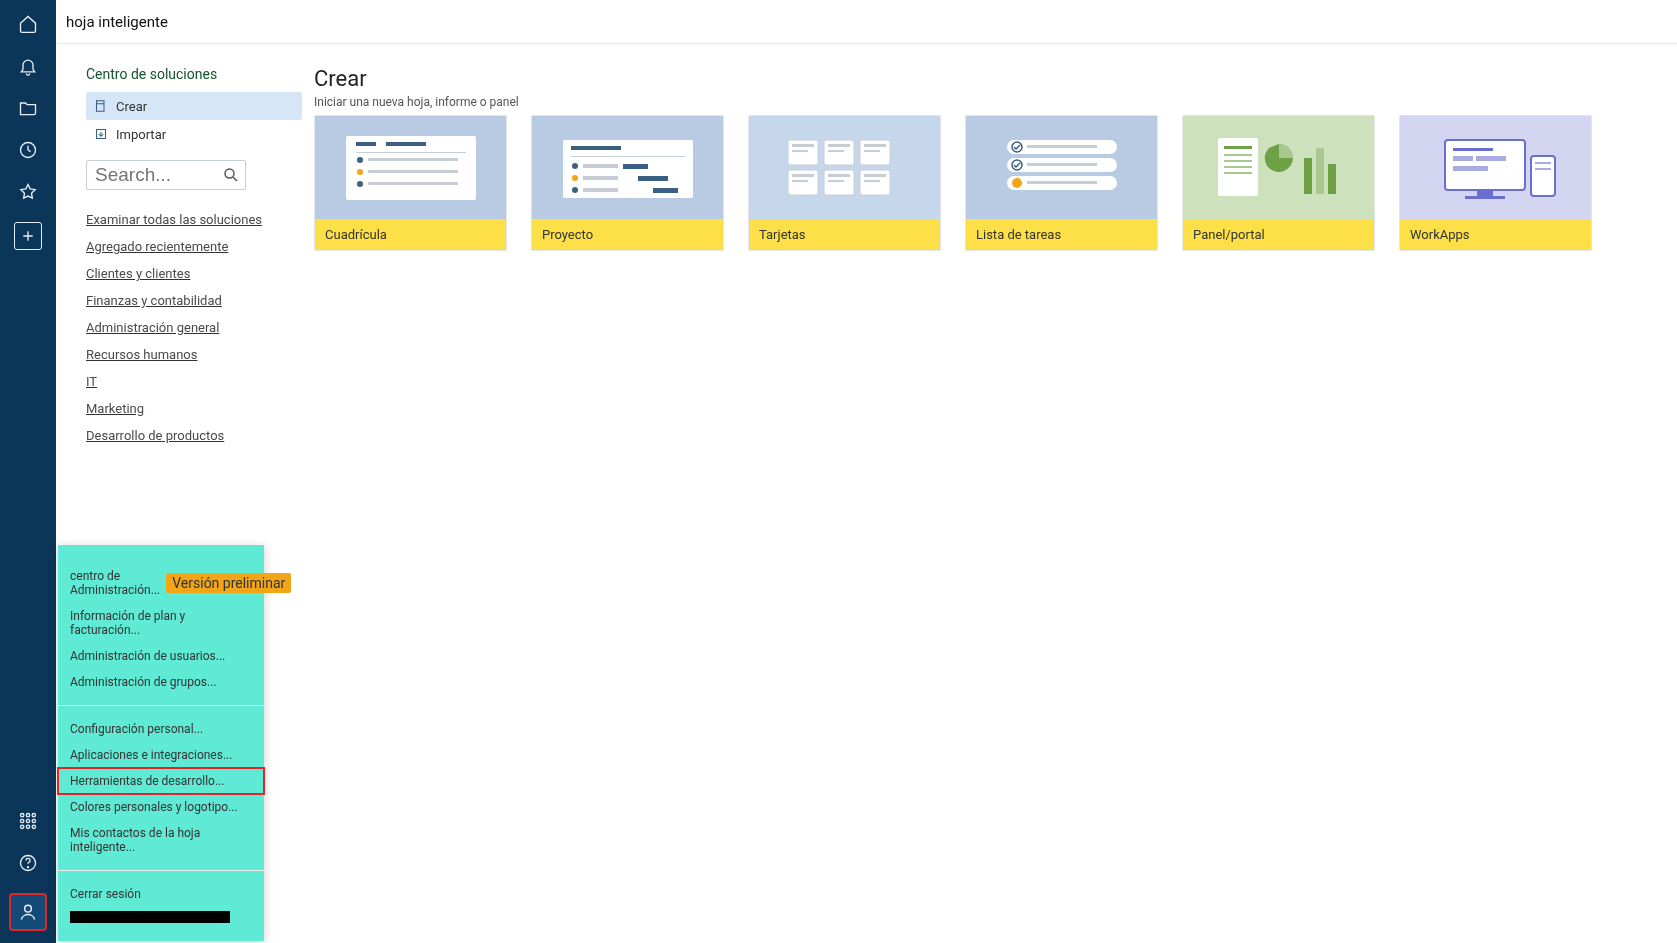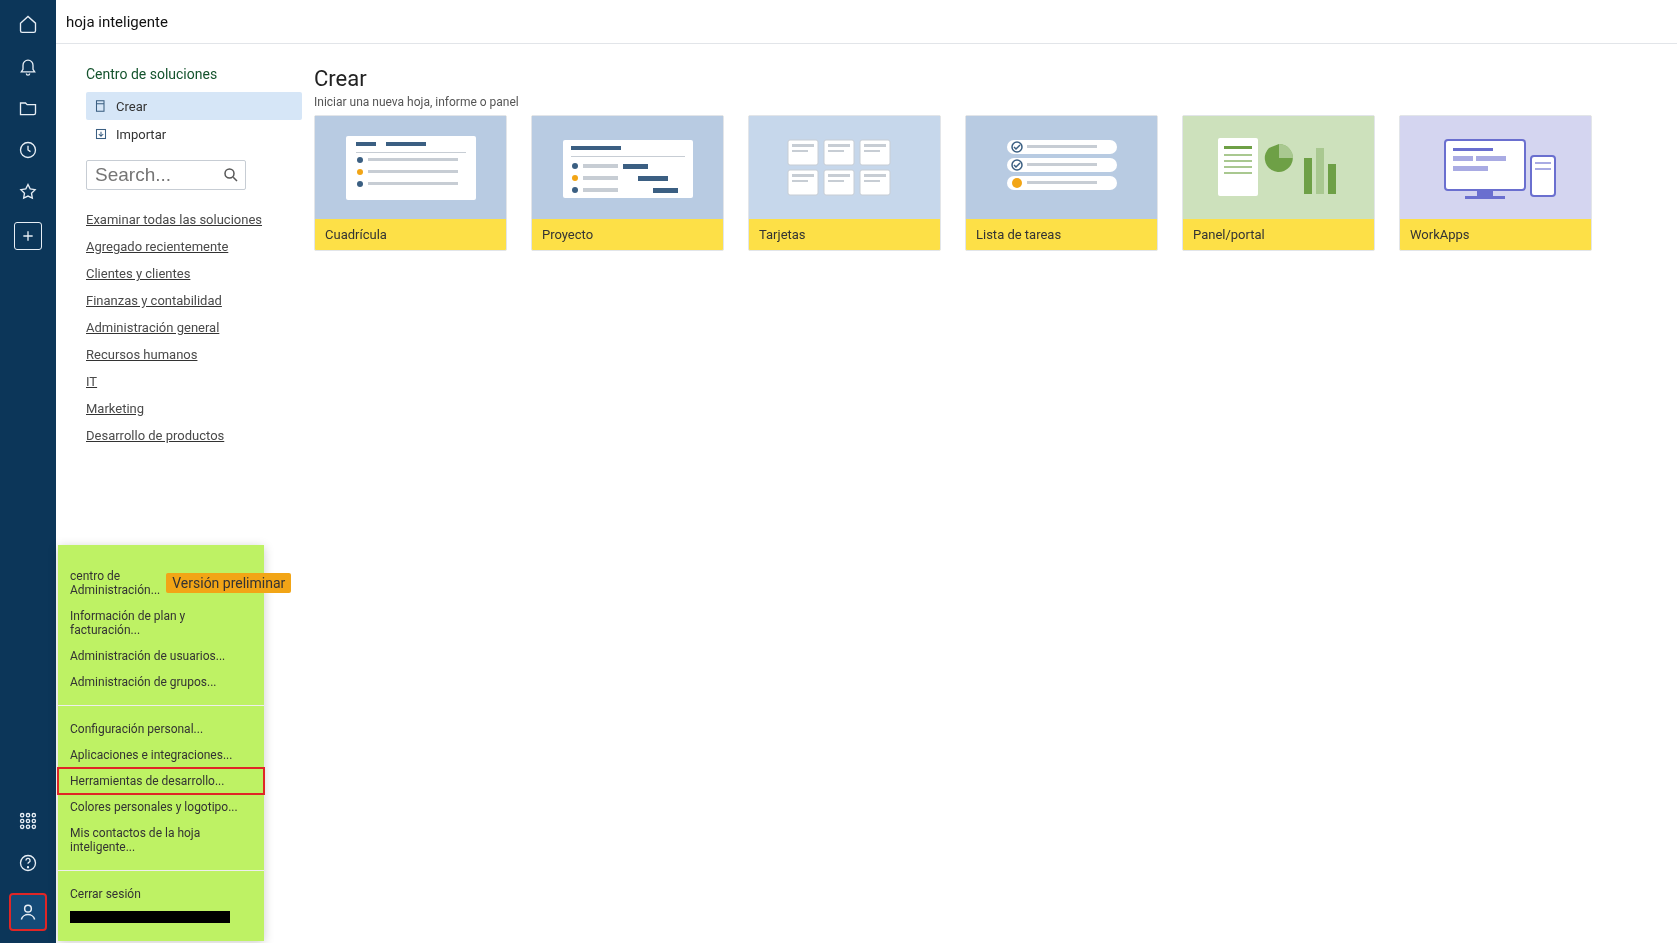--- a/index.html
+++ b/index.html
@@ -37,21 +37,21 @@
 
 .work { flex: 1; padding: 22px 30px 0 0; }
 .page-title { font-size: 22px; font-weight: 400; color: #222; margin-bottom: 4px; }
 .page-sub { font-size: 12px; color: #555; margin-bottom: 6px; }
 .cards { display: flex; flex-wrap: wrap; gap: 24px; }
 .card { width: 193px; border: 1px solid #e2e5e9; border-radius: 2px; cursor: pointer; background: #fde047; }
 .card .thumb { height: 103px; display: flex; align-items: center; justify-content: center; position: relative; overflow: hidden; }
 .card .label { padding: 8px 10px; font-size: 13px; color: #333; }
 
 
-.popup { position: absolute; left: 2px; bottom: 2px; width: 206px; background: #bef264; box-shadow: 0 2px 10px rgba(0,0,0,.2); padding: 14px 0; }
+.popup { position: absolute; left: 2px; bottom: 2px; width: 206px; background: #5eead4; box-shadow: 0 2px 10px rgba(0,0,0,.2); padding: 14px 0; }
 .popup .group { padding: 4px 0; }
 .popup .sep { height: 1px; background: #eee; margin: 6px 0; }
 .popup .pitem { display: flex; align-items: center; padding: 6px 12px; font-size: 12px; color: #333; cursor: pointer; position: relative; }
 .popup .pitem.highlight { outline: 2px solid #e02626; outline-offset: -1px; }
 .popup .badge { background: #f2a516; color: #333; font-size: 14px; padding: 2px 6px; border-radius: 2px; margin-left: 6px; white-space: nowrap; }
 .popup .signout-email { margin: 4px 12px 0; height: 12px; background: #000; width: 160px; }
 
 
 .bg-blue { background: #b8cbe2; }
 .bg-lblue { background: #c6d7eb; }

